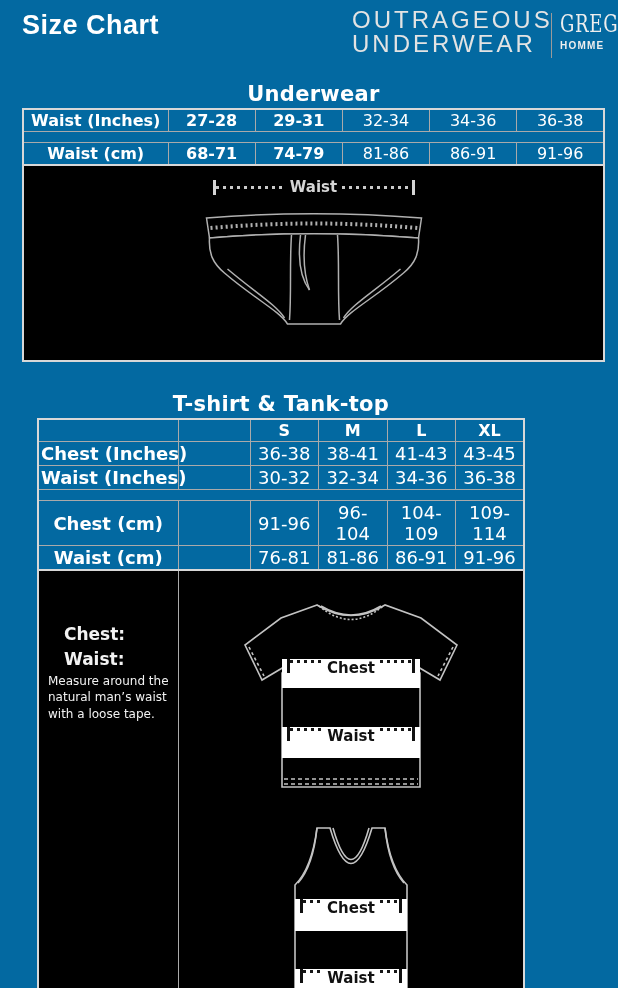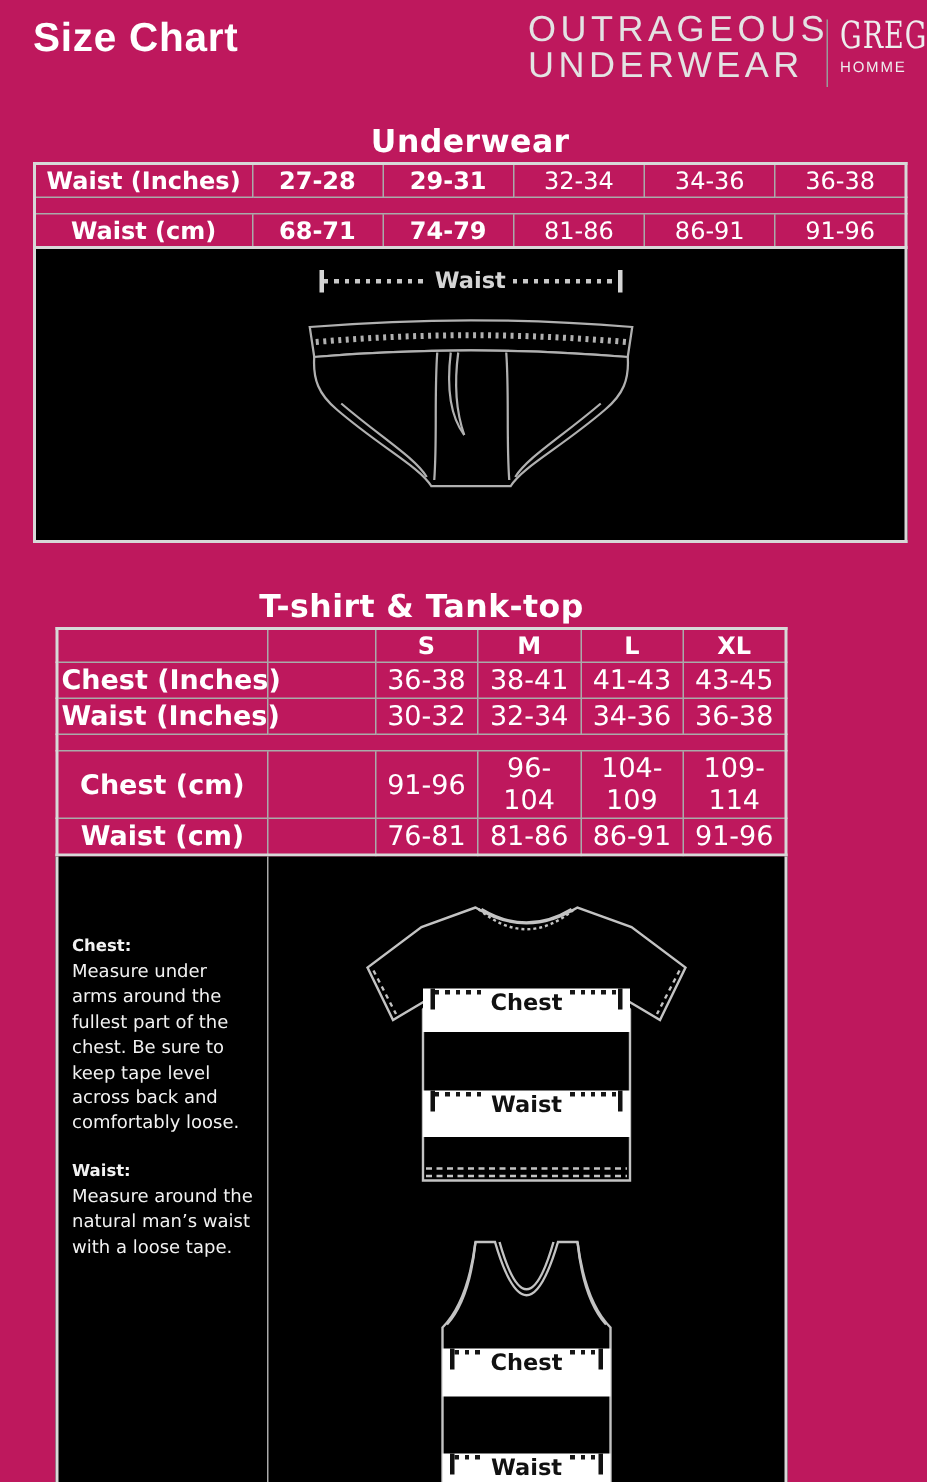--- a/index.html
+++ b/index.html
@@ -1,18 +1,18 @@
 <!DOCTYPE html>
 <html><head>
 <meta charset="utf-8">
 <style>
   html,body { margin:0; padding:0; background:#000; }
   * { box-sizing:border-box; }
   .page {
-    position:relative; width:618px; height:988px; background:#be185d;
+    position:relative; width:618px; height:988px; background:#0369a1;
     font-family:"DejaVu Sans", sans-serif; color:#fff; overflow:hidden;
   }
 
   
   .page-title {
     position:absolute; left:22px; top:10px; margin:0;
     font-family:"Liberation Sans", sans-serif;
     font-size:27px; font-weight:bold; color:#fff; letter-spacing:0.5px;
   }
   .brand {
@@ -21,21 +21,21 @@
     font-size:24px; font-weight:normal; letter-spacing:3px; line-height:1.02;
   }
   .brand-divider { position:absolute; left:551px; top:13px; width:1px; height:45px; background:#9a9a9a; }
   .gregg { position:absolute; left:560px; top:10px; width:56px; text-align:left; }
   .gregg-name {
     font-family:"DejaVu Serif", serif; font-size:25px; color:#eee;
     transform:scaleX(0.72); transform-origin:left top; letter-spacing:1px; line-height:1.1;
     white-space:nowrap;
   }
   .gregg-sub {
-    font-family:"Liberation Sans", sans-serif; font-size:10px; font-weight:normal;
+    font-family:"Liberation Sans", sans-serif; font-size:10px; font-weight:bold;
     letter-spacing:1.2px; color:#eee; margin-top:2px;
   }
 
   
   .section { position:absolute; }
   .section-title { text-align:center; font-weight:bold; font-size:21px; margin:0 0 2px 0; letter-spacing:0.3px; }
 
   table.sizes { border-collapse:collapse; width:100%; table-layout:fixed; border:2px solid #d8d8d8; }
   table.sizes th, table.sizes td { border:1px solid #aaa; text-align:center; color:#fff; padding:1px 2px; }
   th.size-h { font-size:18px; font-weight:bold; height:24px; }
@@ -72,21 +72,21 @@
   .section-underwear { left:22px; top:82px; width:583px; }
   .u-illus { height:196px; }
   .u-note { width:144px; display:flex; align-items:center; padding:0 12px 0 11px; font-size:15px; line-height:1.3; }
   .u-measure { position:absolute; left:50%; top:12px; width:202px; transform:translateX(-50%); }
   .briefs-wrap { position:absolute; left:50%; top:42px; transform:translateX(-50%); }
 
   
   .section-tshirt { left:37px; top:392px; width:488px; }
   .t-illus { height:449px; }
   .t-note { width:140px; padding:52px 8px 0 9px; font-size:12px; line-height:1.4; }
-  .t-note .nhead { font-weight:bold; font-size:11px; }
+  .t-note .nhead { font-weight:bold; font-size:17px;margin-left:16px; }
   .t-note p { margin:0 0 16px 0; }
   .t-note p.tight { margin-bottom:1px; }
 
   .garment { position:absolute; left:50%; transform:translateX(-50%); }
   .garment svg { display:block; }
   .band {
     position:absolute; background:#fff; display:flex; align-items:flex-start; padding:0 5px;
   }
 </style>
 </head>
@@ -214,21 +214,20 @@
         <td class="val">81-86</td>
         <td class="val">86-91</td>
         <td class="val">91-96</td>
       </tr>
     </tbody>
       </table>
 
     <div class="illus t-illus">
       <div class="illus-note t-note">
         <p class="tight nhead">Chest:</p>
-        <p>Measure under arms around the fullest part of the chest. Be sure to keep tape level across back and comfortably loose.</p>
         <p class="tight nhead">Waist:</p>
         <p>Measure around the natural man’s waist with a loose tape.</p>
       </div>
 
       <div class="illus-draw">
 
         <div class="garment" style="top:22px; width:236px; height:205px;">
           <svg width="236" height="205" viewBox="0 0 236 205" fill="none" stroke="#c3c3c3" stroke-width="1.6">
             <path d="M84,12 L48,25 L12,52 L29,87 L56,71 L49,80 L49,194 L187,194 L187,80 L180,71 L207,87 L224,52 L188,25 L152,12 Q118,33 84,12 Z" fill="#000"></path>
             <path d="M86,13 Q118,40 150,13" stroke-dasharray="2 2"></path>

